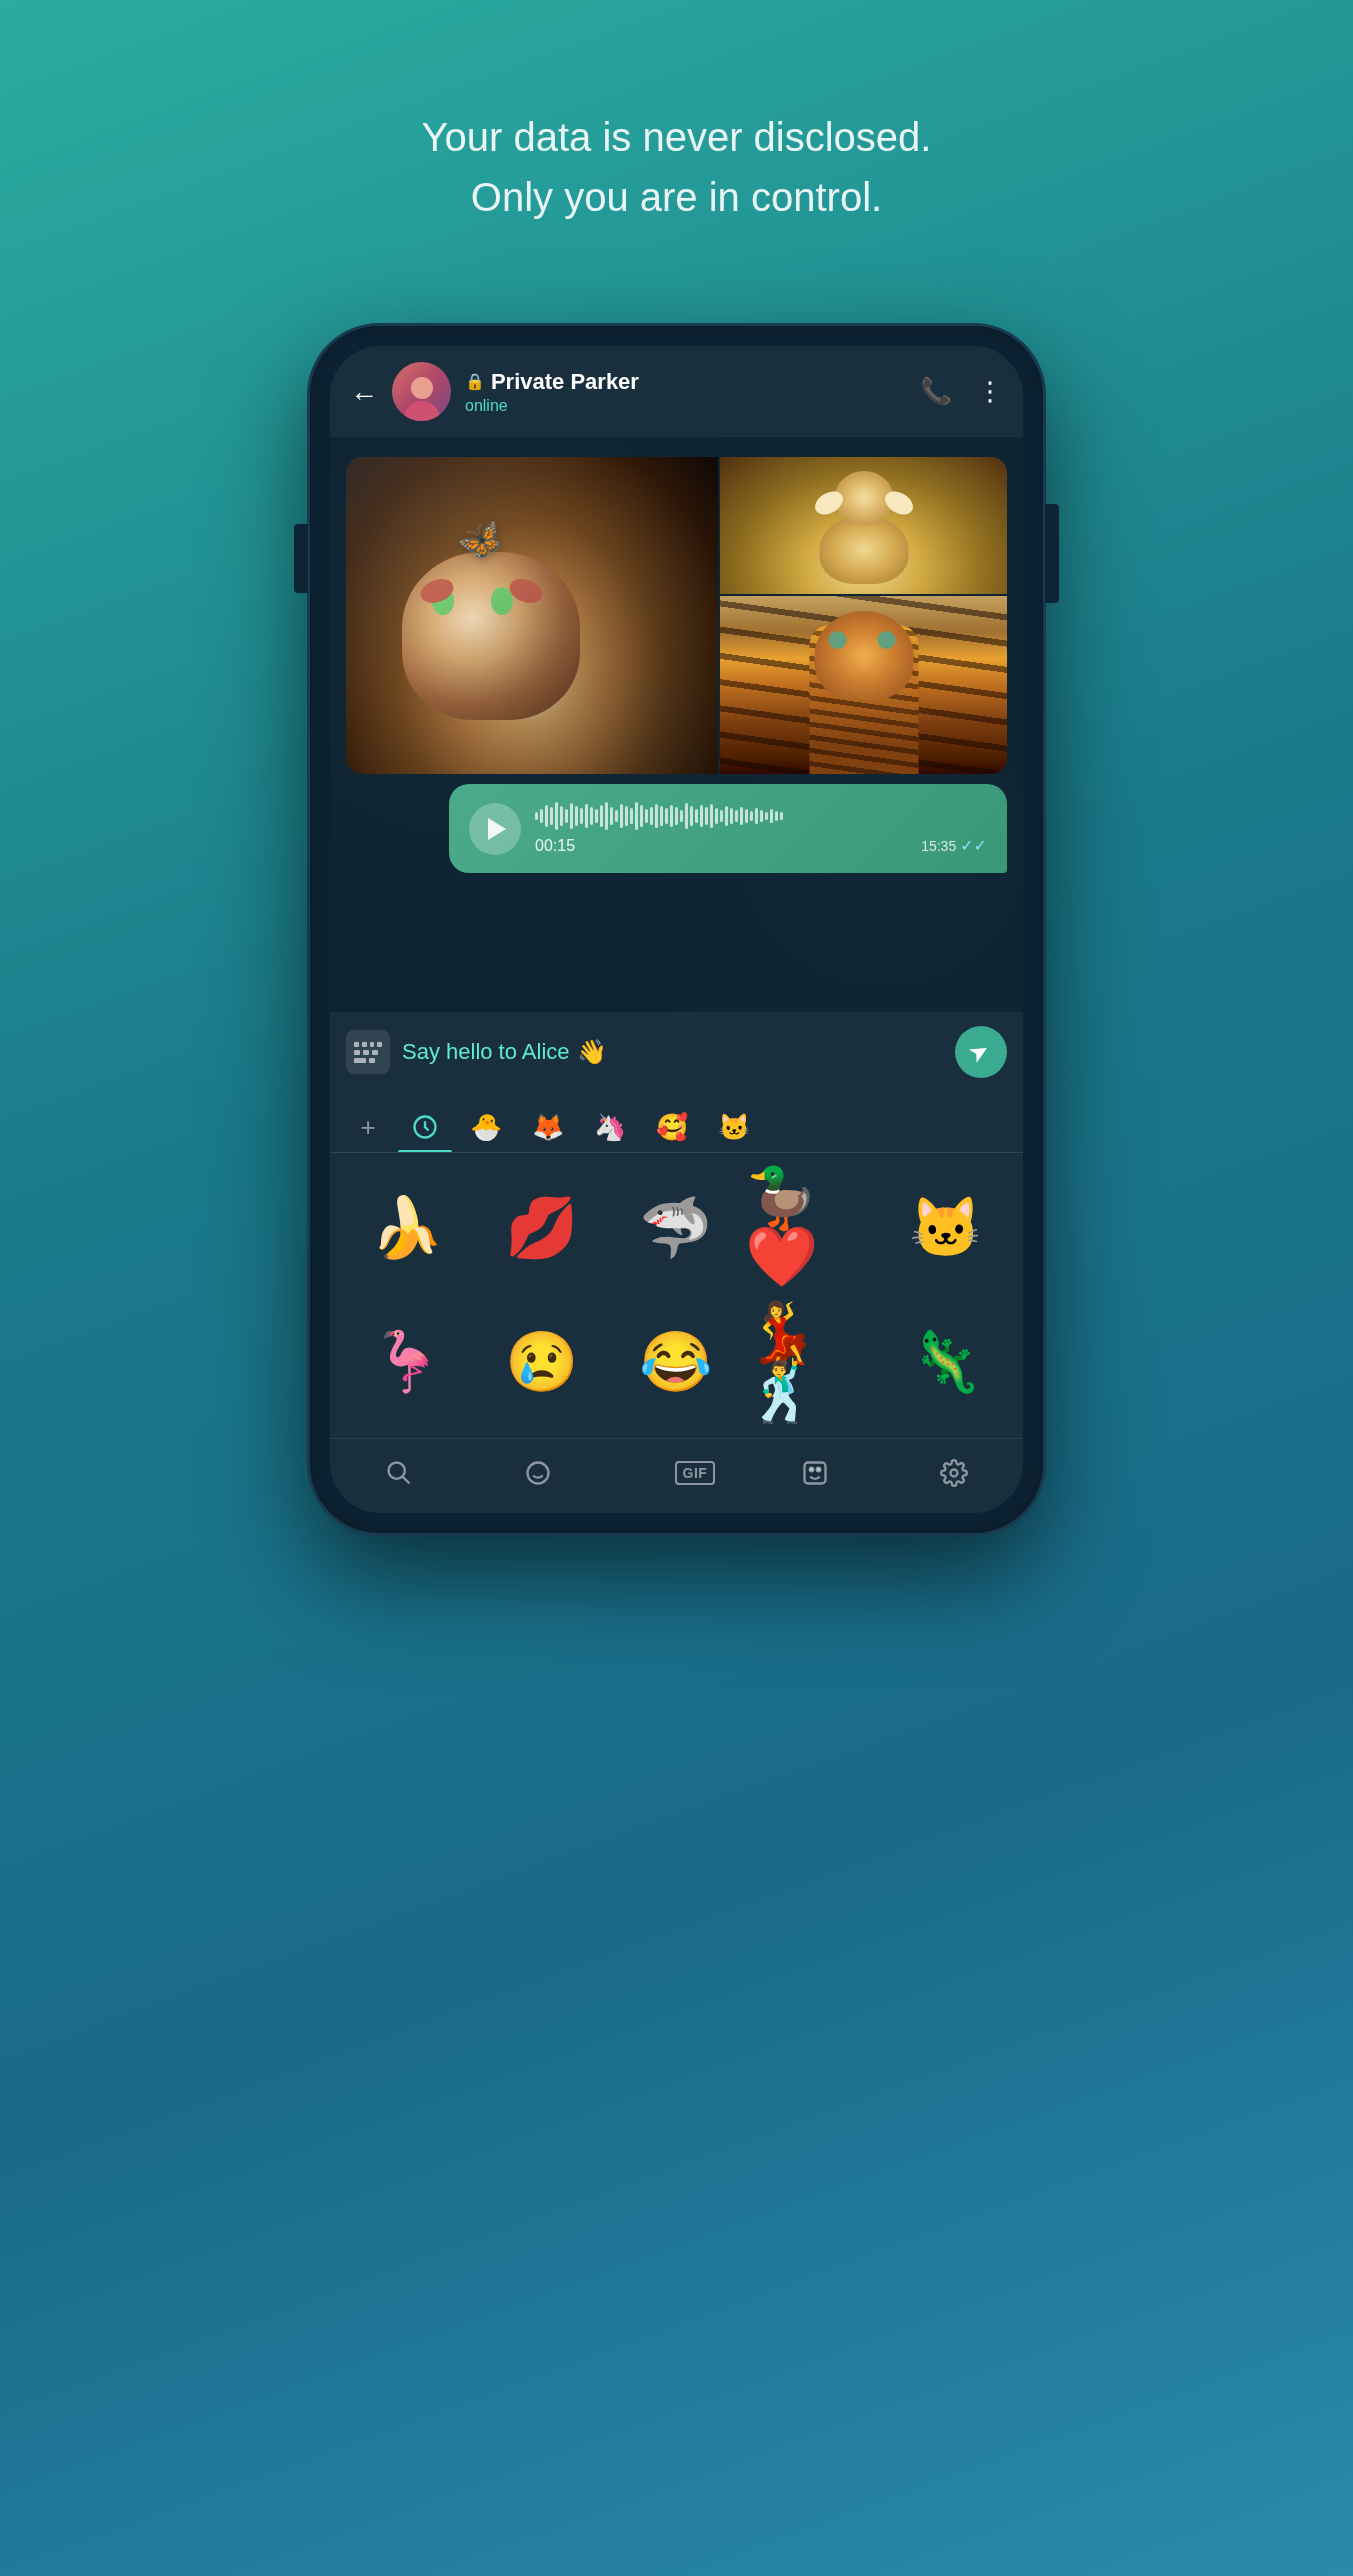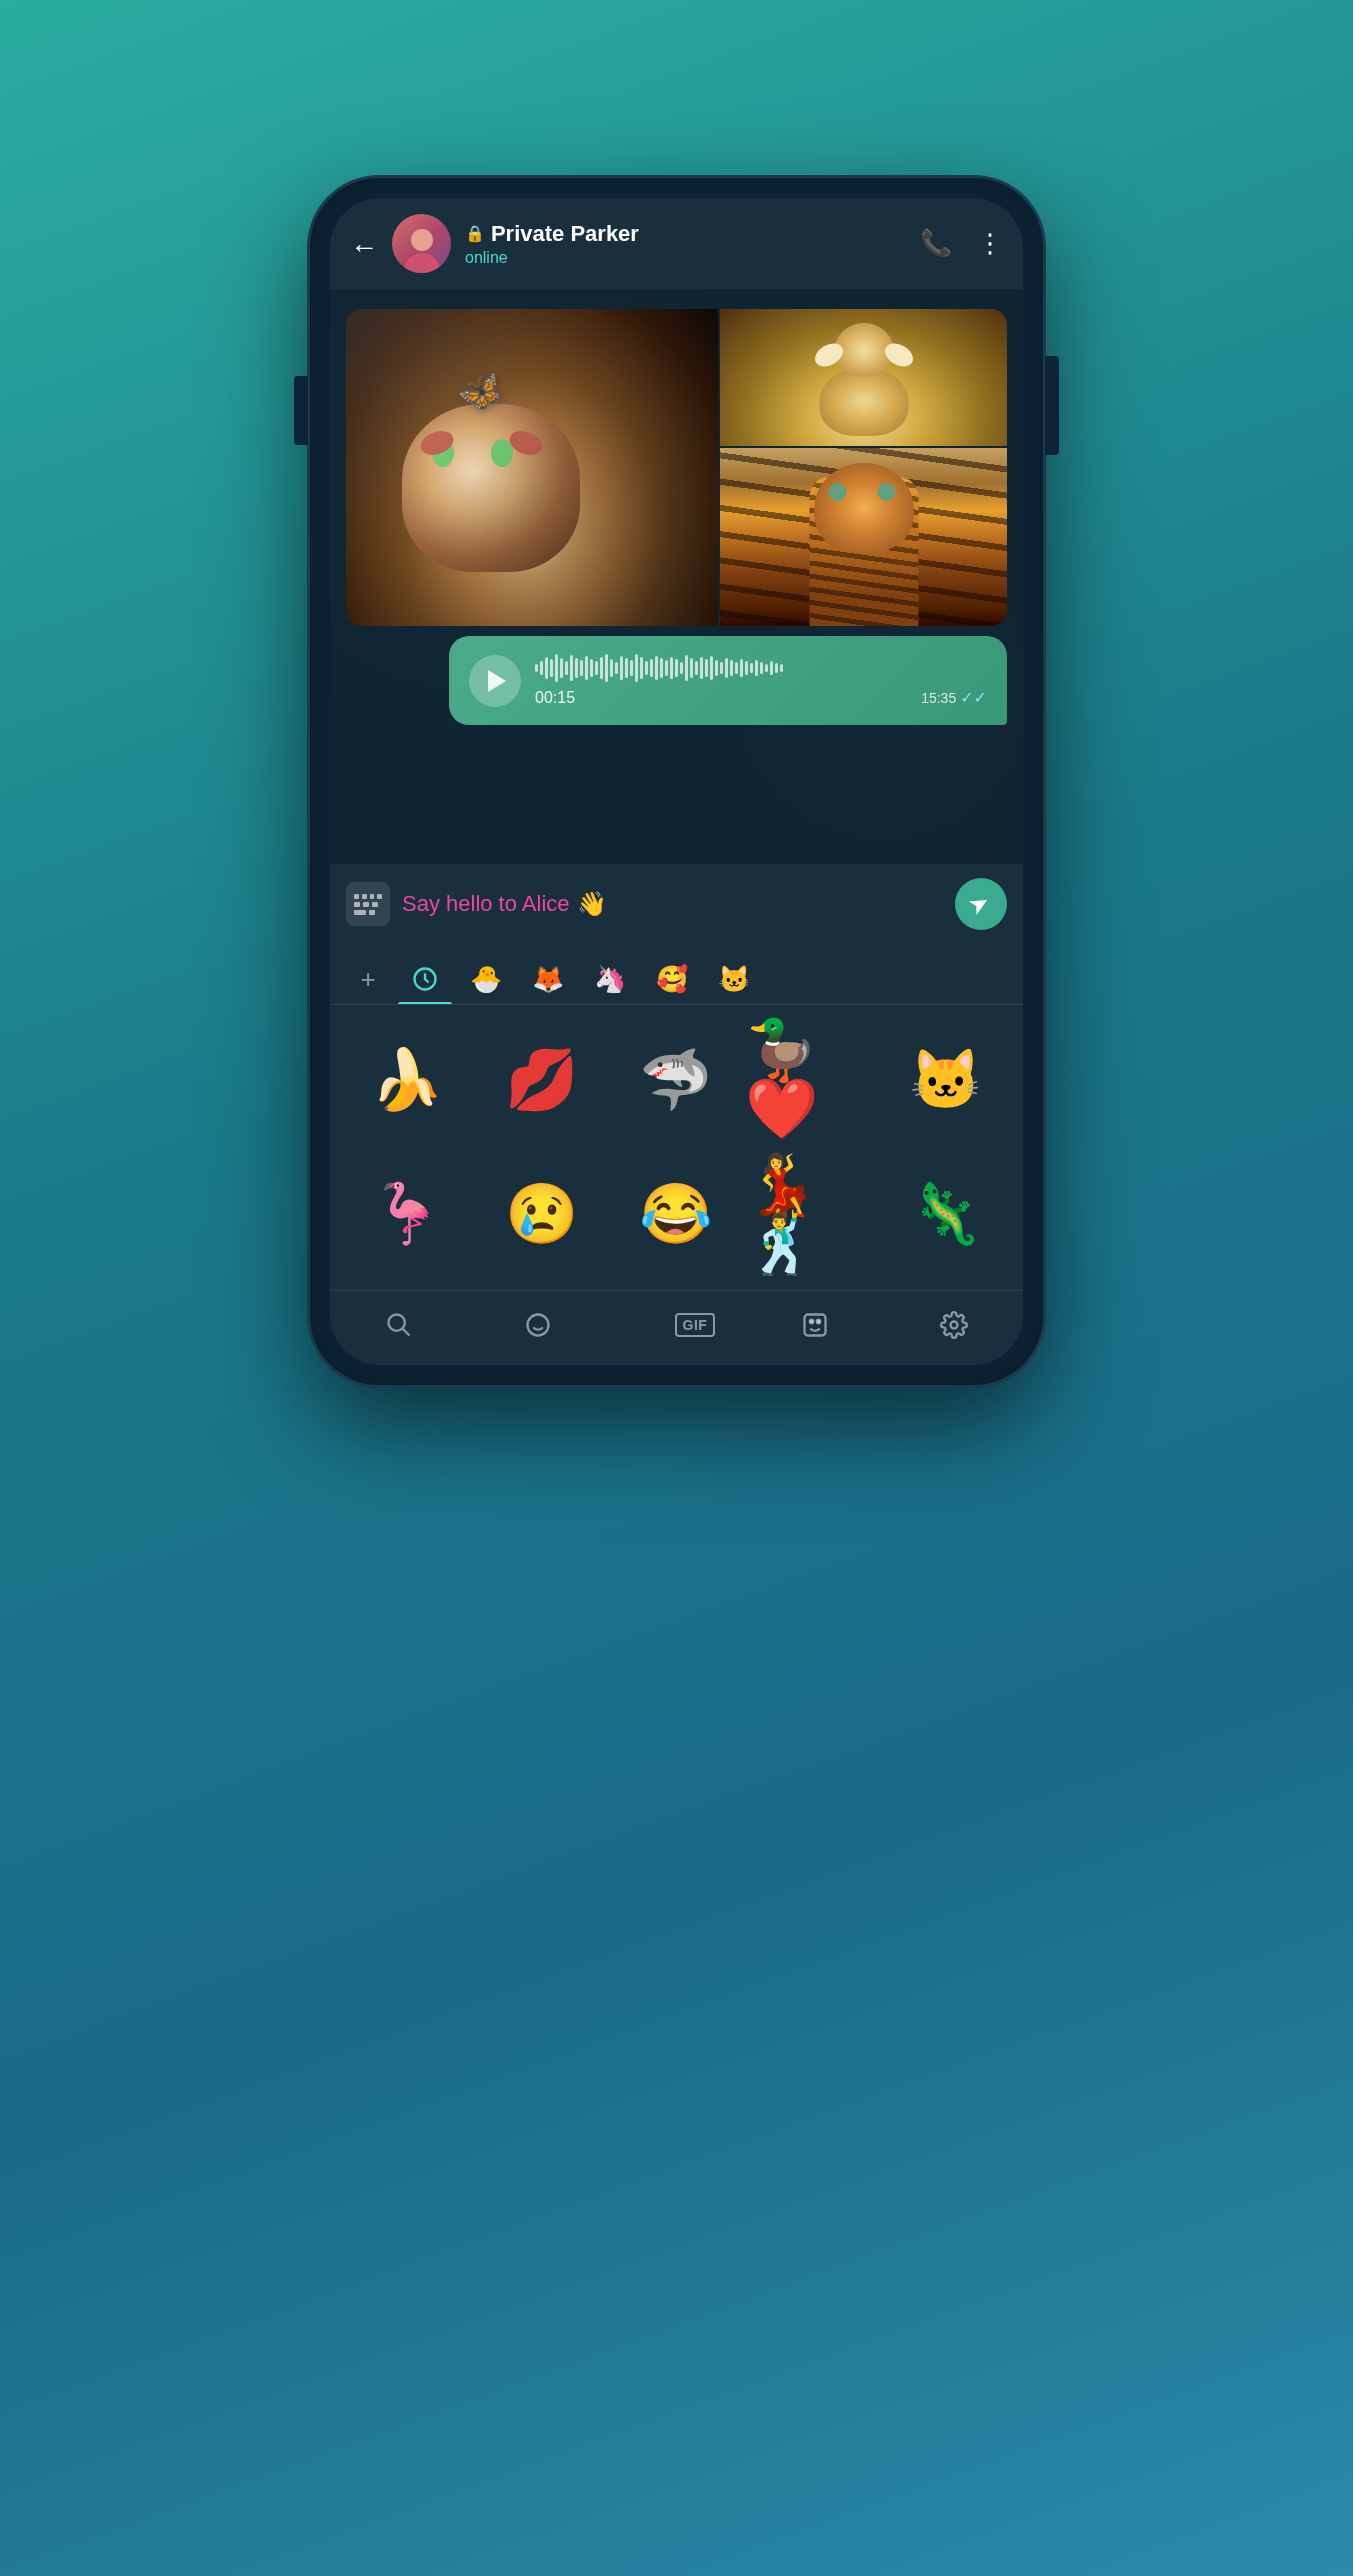--- a/index.html
+++ b/index.html
@@ -349,21 +349,21 @@
       background: rgba(255,255,255,0.6);
       border-radius: 1px;
     }
 
     .kb-key.wide {
       width: 12px;
     }
 
     .message-input-text {
       flex: 1;
-      color: #ec4899;
+      color: #5eead4;
       font-size: 22px;
       font-weight: 400;
       display: flex;
       align-items: center;
       gap: 8px;
     }
 
     .emoji-wave {
       font-size: 24px;
     }
@@ -540,20 +540,24 @@
       height: 28px;
       stroke: #4dd9c8;
       stroke-width: 2;
       fill: none;
     }
   </style>
 </head>
 <body>
 
 <div class="header-section">
+  <div class="header-subtitle">
+    <div>Your data is never disclosed.</div>
+    <div>Only you are in control.</div>
+  </div>
 </div>
 
 <div class="phone-wrapper">
   <div class="phone-outer">
     <div class="phone-screen">
 
       <div class="chat-header">
         <div class="back-arrow">←</div>
         <div class="avatar-circle">
           <div class="avatar-inner">

